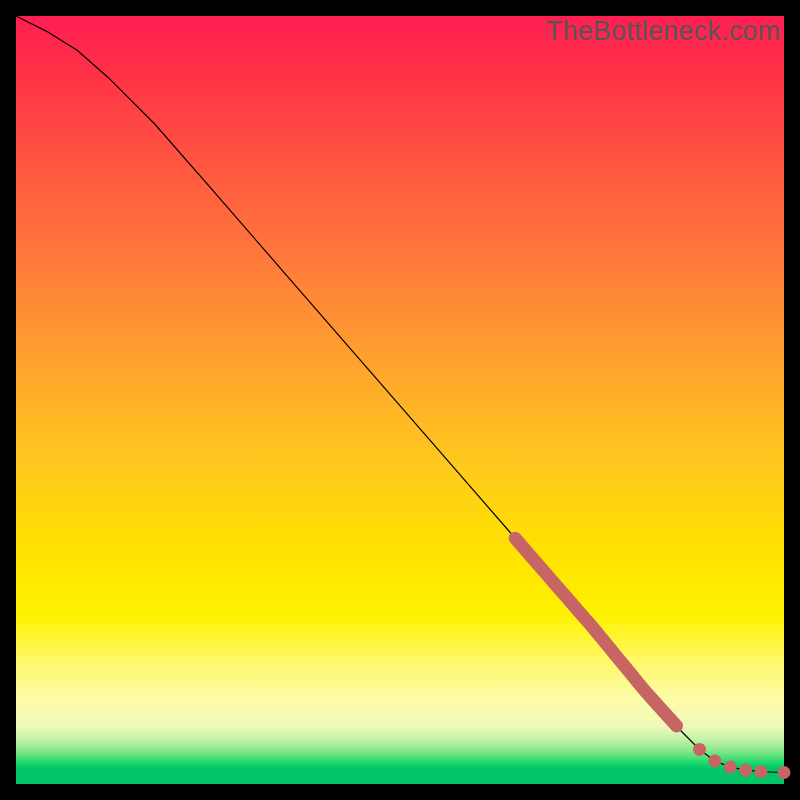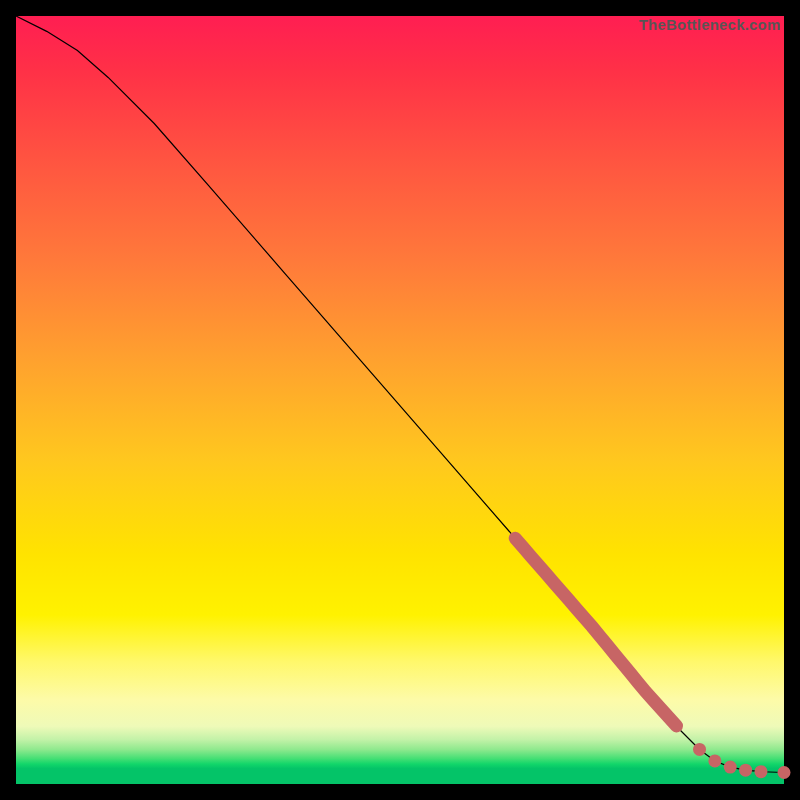--- a/index.html
+++ b/index.html
@@ -42,22 +42,22 @@
       #12d66a 97.4%,
       #04c468 98%,
       #04c468 100%
     );
   }
   .watermark {
     position: absolute;
     top: 0px;
     right: 3px;
     color: #555;
-    font-size: 15px;
-    font-weight: 700;
+    font-size: 27px;
+    font-weight: 400;
     letter-spacing: 0.2px;
     user-select: none;
   }
   svg.overlay {
     position: absolute;
     left: 0; top: 0;
     width: 768px; height: 768px;
     overflow: visible;
   }
   .curve {

